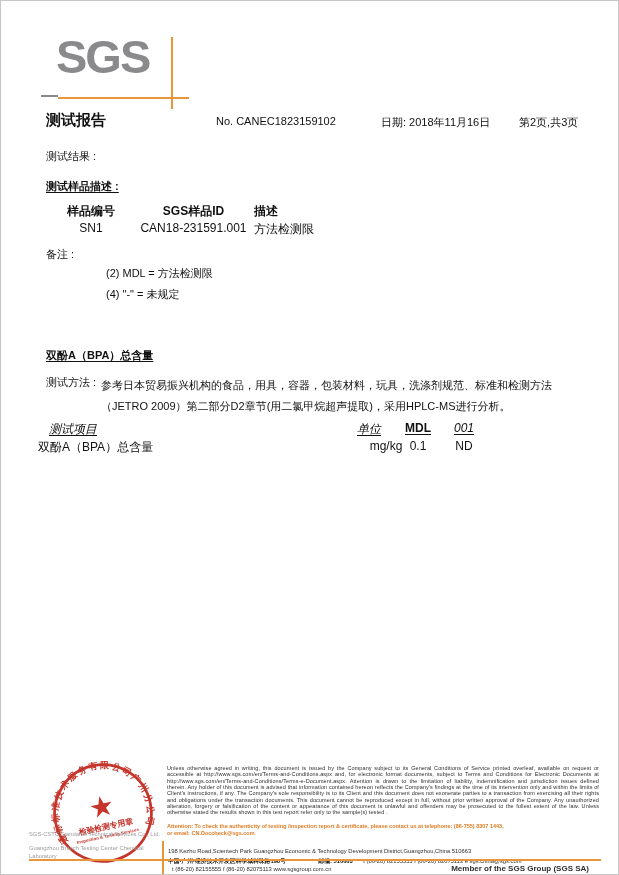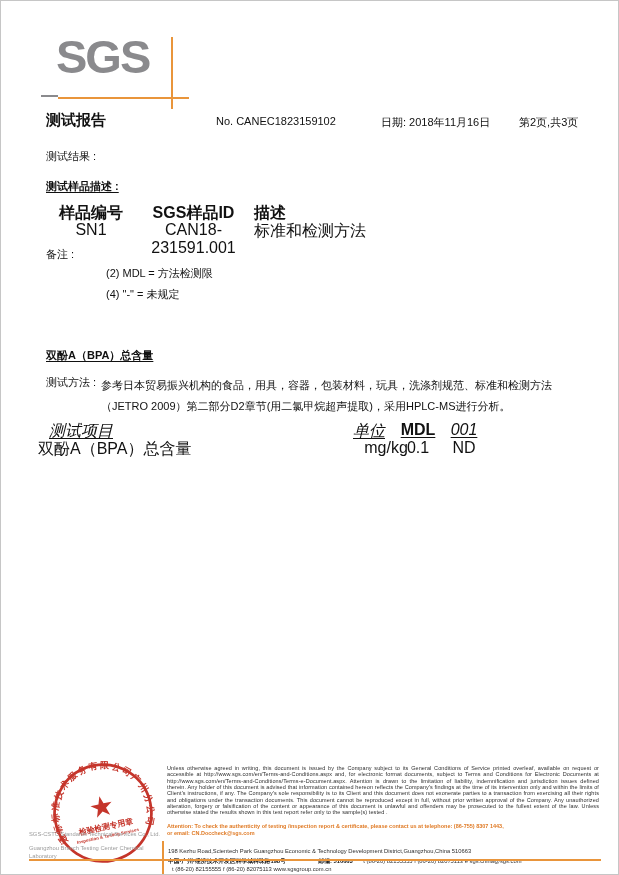--- a/index.html
+++ b/index.html
@@ -17,21 +17,21 @@
   .logo-hline { background:#e9953b; height:2px; }
   .logo-vline { background:#e9953b; width:2px; }
   .logo-gray-dash { background:#8a8a8d; height:2px; }
 
   .doc-title { font-size:15px; font-weight:bold; color:#111; }
   .hdr-txt { font-size:11px; color:#111; }
 
   
   .body-txt { font-size:11px; color:#111; }
   .u-head { font-size:11px; font-weight:bold; text-decoration:underline; text-underline-offset:2px; color:#111; }
-  .cell { position:absolute; font-size:16px; color:#111; }
+  .cell { position:absolute; font-size:12px; color:#111; }
   .cell.c { text-align:center; }
   .cell.b { font-weight:bold; }
   .it { font-style:italic; }
   .ul { text-decoration:underline; text-underline-offset:2px; }
   .note-line { font-size:11px; color:#111; line-height:21px; white-space:pre; }
 
   
   .disclaimer {
     font-size:5.5px; line-height:6.35px; color:#2f2f2f; text-align:justify;
     letter-spacing:0.1px;
@@ -66,21 +66,21 @@
   <div class="abs body-txt" style="left:45px; top:148px;">测试结果 :</div>
 
   <div class="abs u-head" style="left:45px; top:178px;">测试样品描述 :</div>
 
   <div>
     <span class="cell c b" style="left:45px; top:202px; width:90px;">样品编号</span>
     <span class="cell c b" style="left:135px; top:202px; width:115px;">SGS样品ID</span>
     <span class="cell b" style="left:253px; top:202px;">描述</span>
     <span class="cell c" style="left:45px; top:220px; width:90px;">SN1</span>
     <span class="cell c" style="left:135px; top:220px; width:115px;">CAN18-231591.001</span>
-    <span class="cell" style="left:253px; top:220px;">标准和检测方法</span>
+    <span class="cell" style="left:253px; top:220px;">方法检测限</span>
   </div>
 
   <div class="abs body-txt" style="left:45px; top:246px;">备注 :</div>
   <div class="abs" style="left:105px; top:262px;">
     <div class="note-line">(2) MDL = 方法检测限</div>
     <div class="note-line">(4) "-" = 未规定</div>
   </div>
 
   <div class="abs u-head" style="left:45px; top:347px;">双酚A（BPA）总含量</div>
 
@@ -129,14 +129,15 @@
   </div>
   <div class="abs" style="left:167px; top:848px; width:430px;">
     <span class="addr-line cn">中国·广州·经济技术开发区科学城科珠路198号</span>
     <span class="addr-line cn" style="margin-left:28px;">邮编: 510663</span>
     <span class="addr-line" style="margin-left:6px;">t (86-20) 82155555   f (86-20) 82075113   e sgs.china@sgs.com</span>
   </div>
 
   <div class="abs foot-hline" style="left:28px; top:858px; width:572px;"></div>
   <div class="abs foot-vline" style="left:161px; top:840px; height:33px;"></div>
 
+  <div class="abs member-txt" style="left:300px; top:863px; width:288px; text-align:right;">Member of the SGS Group (SGS SA)</div>
 
 </div>
 
 </body></html>

